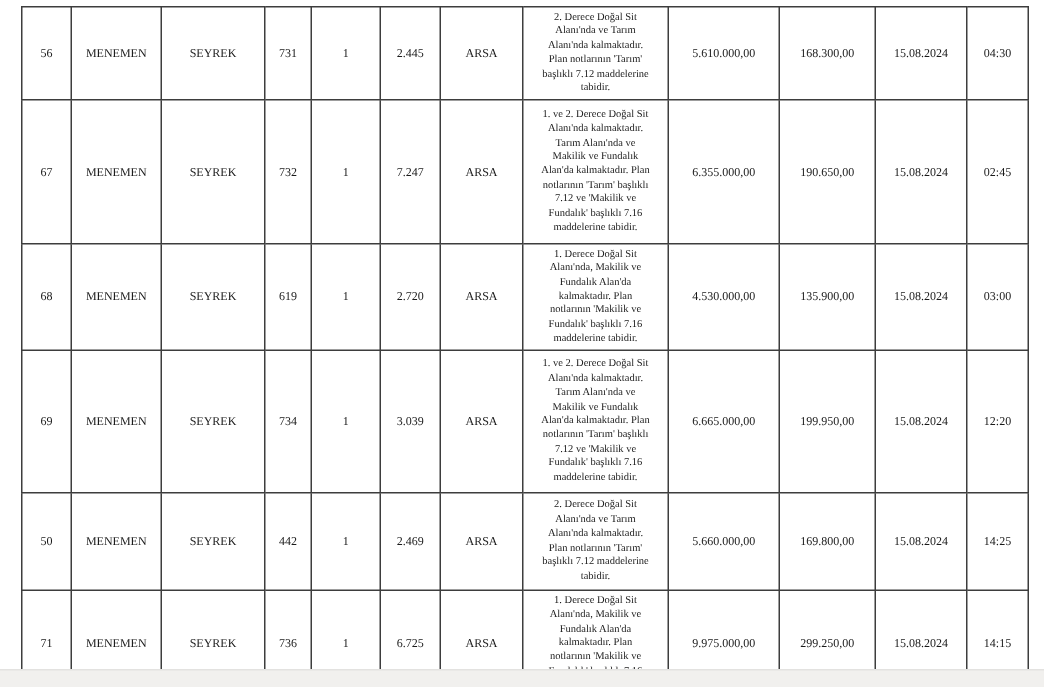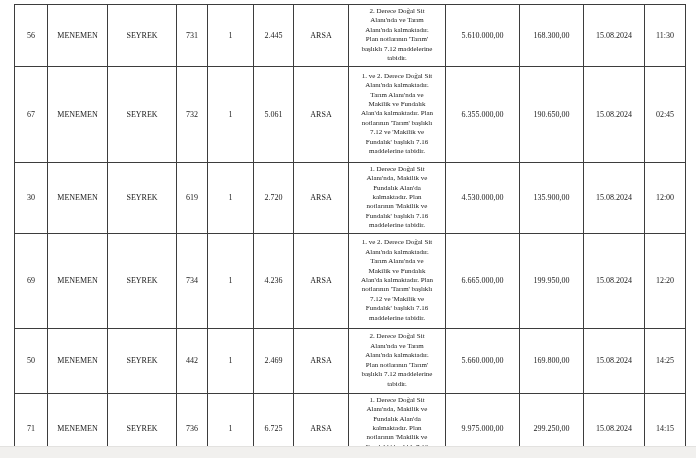--- a/index.html
+++ b/index.html
@@ -71,71 +71,71 @@
           <td>ARSA</td>
           <td class="desc">2. Derece Doğal Sit
 Alanı'nda ve Tarım
 Alanı'nda kalmaktadır.
 Plan notlarının 'Tarım'
 başlıklı 7.12 maddelerine
 tabidir.</td>
           <td>5.610.000,00</td>
           <td>168.300,00</td>
           <td>15.08.2024</td>
-          <td>11:30</td>
+          <td>04:30</td>
         </tr>
         <tr style="height: 96px;">
           <td>67</td>
           <td>MENEMEN</td>
           <td>SEYREK</td>
           <td>732</td>
           <td>1</td>
-          <td>5.061</td>
+          <td>7.247</td>
           <td>ARSA</td>
           <td class="desc">1. ve 2. Derece Doğal Sit
 Alanı'nda kalmaktadır.
 Tarım Alanı'nda ve
 Makilik ve Fundalık
 Alan'da kalmaktadır. Plan
 notlarının 'Tarım' başlıklı
 7.12  ve 'Makilik ve
 Fundalık' başlıklı 7.16
 maddelerine tabidir.</td>
           <td>6.355.000,00</td>
           <td>190.650,00</td>
           <td>15.08.2024</td>
           <td>02:45</td>
         </tr>
         <tr style="height: 63px;">
-          <td>30</td>
+          <td>68</td>
           <td>MENEMEN</td>
           <td>SEYREK</td>
           <td>619</td>
           <td>1</td>
           <td>2.720</td>
           <td>ARSA</td>
           <td class="desc">1. Derece Doğal Sit
 Alanı'nda,  Makilik ve
 Fundalık Alan'da
 kalmaktadır. Plan
 notlarının  'Makilik ve
 Fundalık' başlıklı 7.16
 maddelerine tabidir.</td>
           <td>4.530.000,00</td>
           <td>135.900,00</td>
           <td>15.08.2024</td>
-          <td>12:00</td>
+          <td>03:00</td>
         </tr>
         <tr style="height: 95px;">
           <td>69</td>
           <td>MENEMEN</td>
           <td>SEYREK</td>
           <td>734</td>
           <td>1</td>
-          <td>4.236</td>
+          <td>3.039</td>
           <td>ARSA</td>
           <td class="desc">1. ve 2. Derece Doğal Sit
 Alanı'nda kalmaktadır.
 Tarım Alanı'nda ve
 Makilik ve Fundalık
 Alan'da kalmaktadır. Plan
 notlarının 'Tarım' başlıklı
 7.12  ve 'Makilik ve
 Fundalık' başlıklı 7.16
 maddelerine tabidir.</td>

